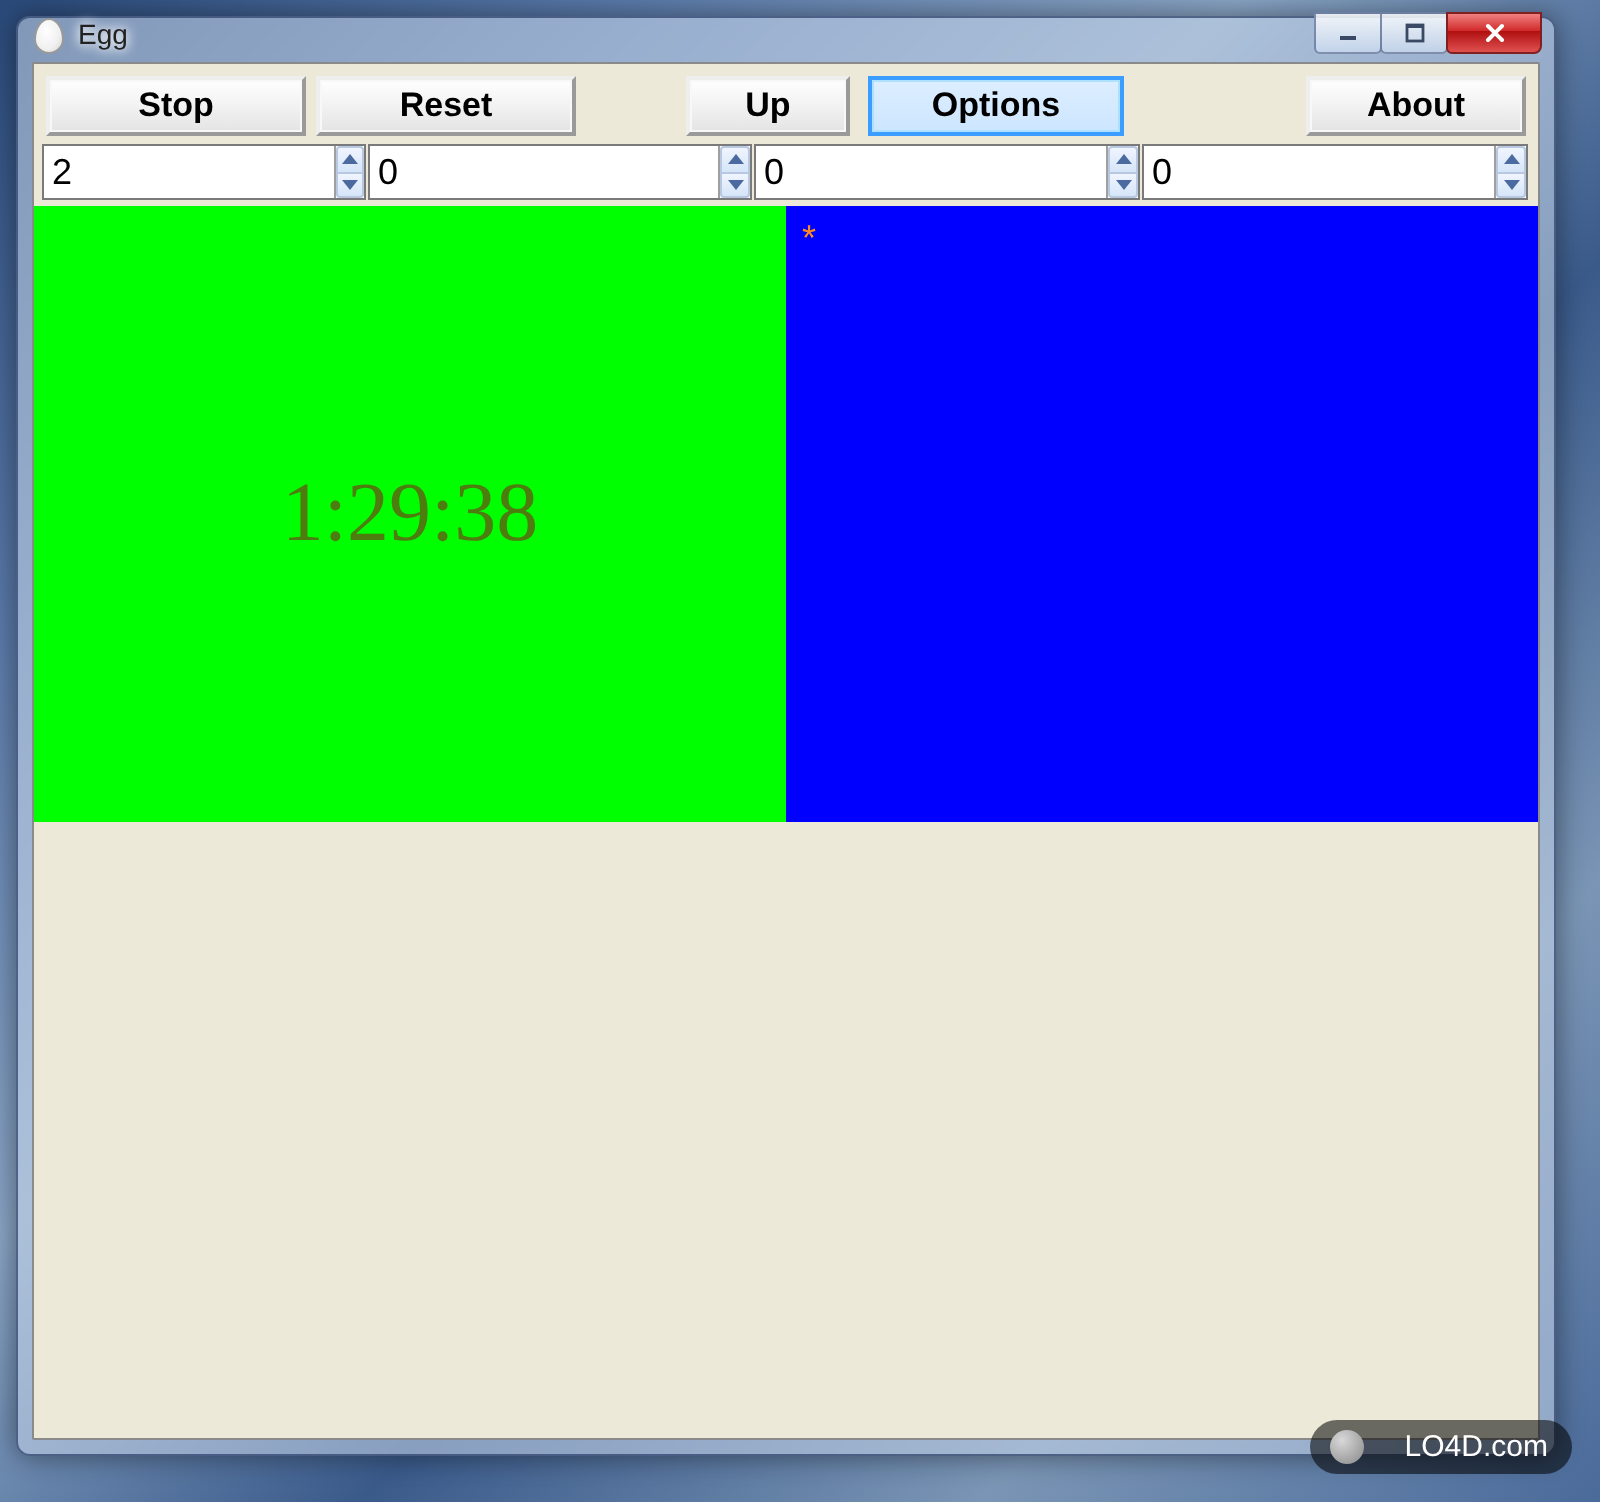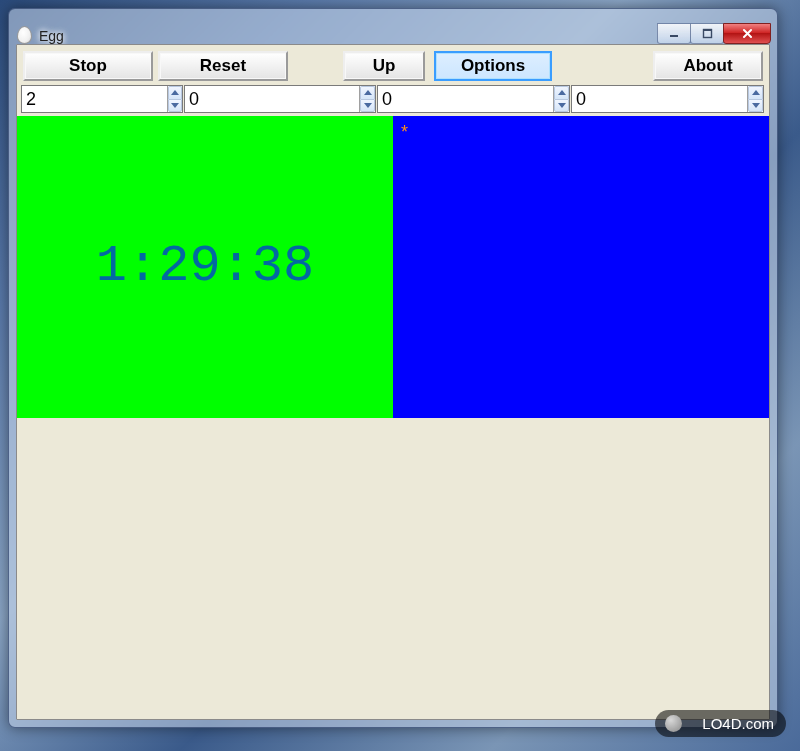--- a/index.html
+++ b/index.html
@@ -23,23 +23,23 @@
     background: rgba(200, 215, 235, 0.55);
     border: 1px solid rgba(50, 70, 110, 0.75);
     border-radius: 7px;
     box-shadow: 0 0 14px rgba(0,0,0,0.45);
     padding: 0;
     display: flex;
     flex-direction: column;
     backdrop-filter: blur(2px);
   }
   .titlebar {
-    height: 35px;
-    display: flex;
-    align-items: flex-end;
+    height: 22px;
+    display: flex;
+    align-items: flex-start;
     padding: 0 6px 0 8px;
   }
   .egg-icon {
     width: 15px;
     height: 18px;
     background: radial-gradient(ellipse at 40% 35%, #fff 0%, #f0f0f0 60%, #d0d0d0 100%);
     border: 1px solid #999;
     border-radius: 50% 50% 50% 50% / 60% 60% 40% 40%;
     margin-right: 7px;
   }
@@ -110,21 +110,21 @@
     box-shadow: inset 0 0 0 1px #f8f8f8;
   }
   .btn.toggled {
     border: 2px solid #3a9dff;
     background: linear-gradient(to bottom, #ddeeff, #cce6ff);
     box-shadow: inset 0 0 0 1px #aee0ff;
   }
   .btn-stop   { width: 130px; }
   .btn-reset  { width: 130px; margin-right: 50px; }
   .btn-up     { width: 82px; margin-right: 4px; }
-  .btn-options{ width: 118px; }
+  .btn-options{ width: 128px; }
   .btn-about  { width: 110px; margin-left: auto; }
 
   .spinners {
     display: flex;
     gap: 0;
     padding: 0 4px 3px 4px;
   }
   .spin {
     display: flex;
     border: 1px solid #7a7a7a;
@@ -187,21 +187,21 @@
   }
   .panel .marker {
     position: absolute;
     top: 6px;
     left: 8px;
     font-size: 18px;
   }
   .p1 { background: #000; }
   .p1 .val { color: #fff; font-size: 66px; font-family: Arial, sans-serif; }
   .p2 { background: #00ff00; }
-  .p2 .val { color: #0369a1; font-size: 52px; font-family: Liberation Mono, monospace; }
+  .p2 .val { color: #4d7c0f; font-size: 42px; font-family: Liberation Serif, serif; }
   .p3 { background: #0000ff; }
   .p3 .val { color: #ff8c1a; font-size: 25px; font-family: Arial, sans-serif; }
   .p3 .marker { color: #ff8c1a; }
   .p4 { background: #8b3a3a; }
   .p4 .val { color: #000; font-size: 68px; font-family: Arial, sans-serif; }
 
   
   .watermark {
     position: absolute;
     right: 14px;

